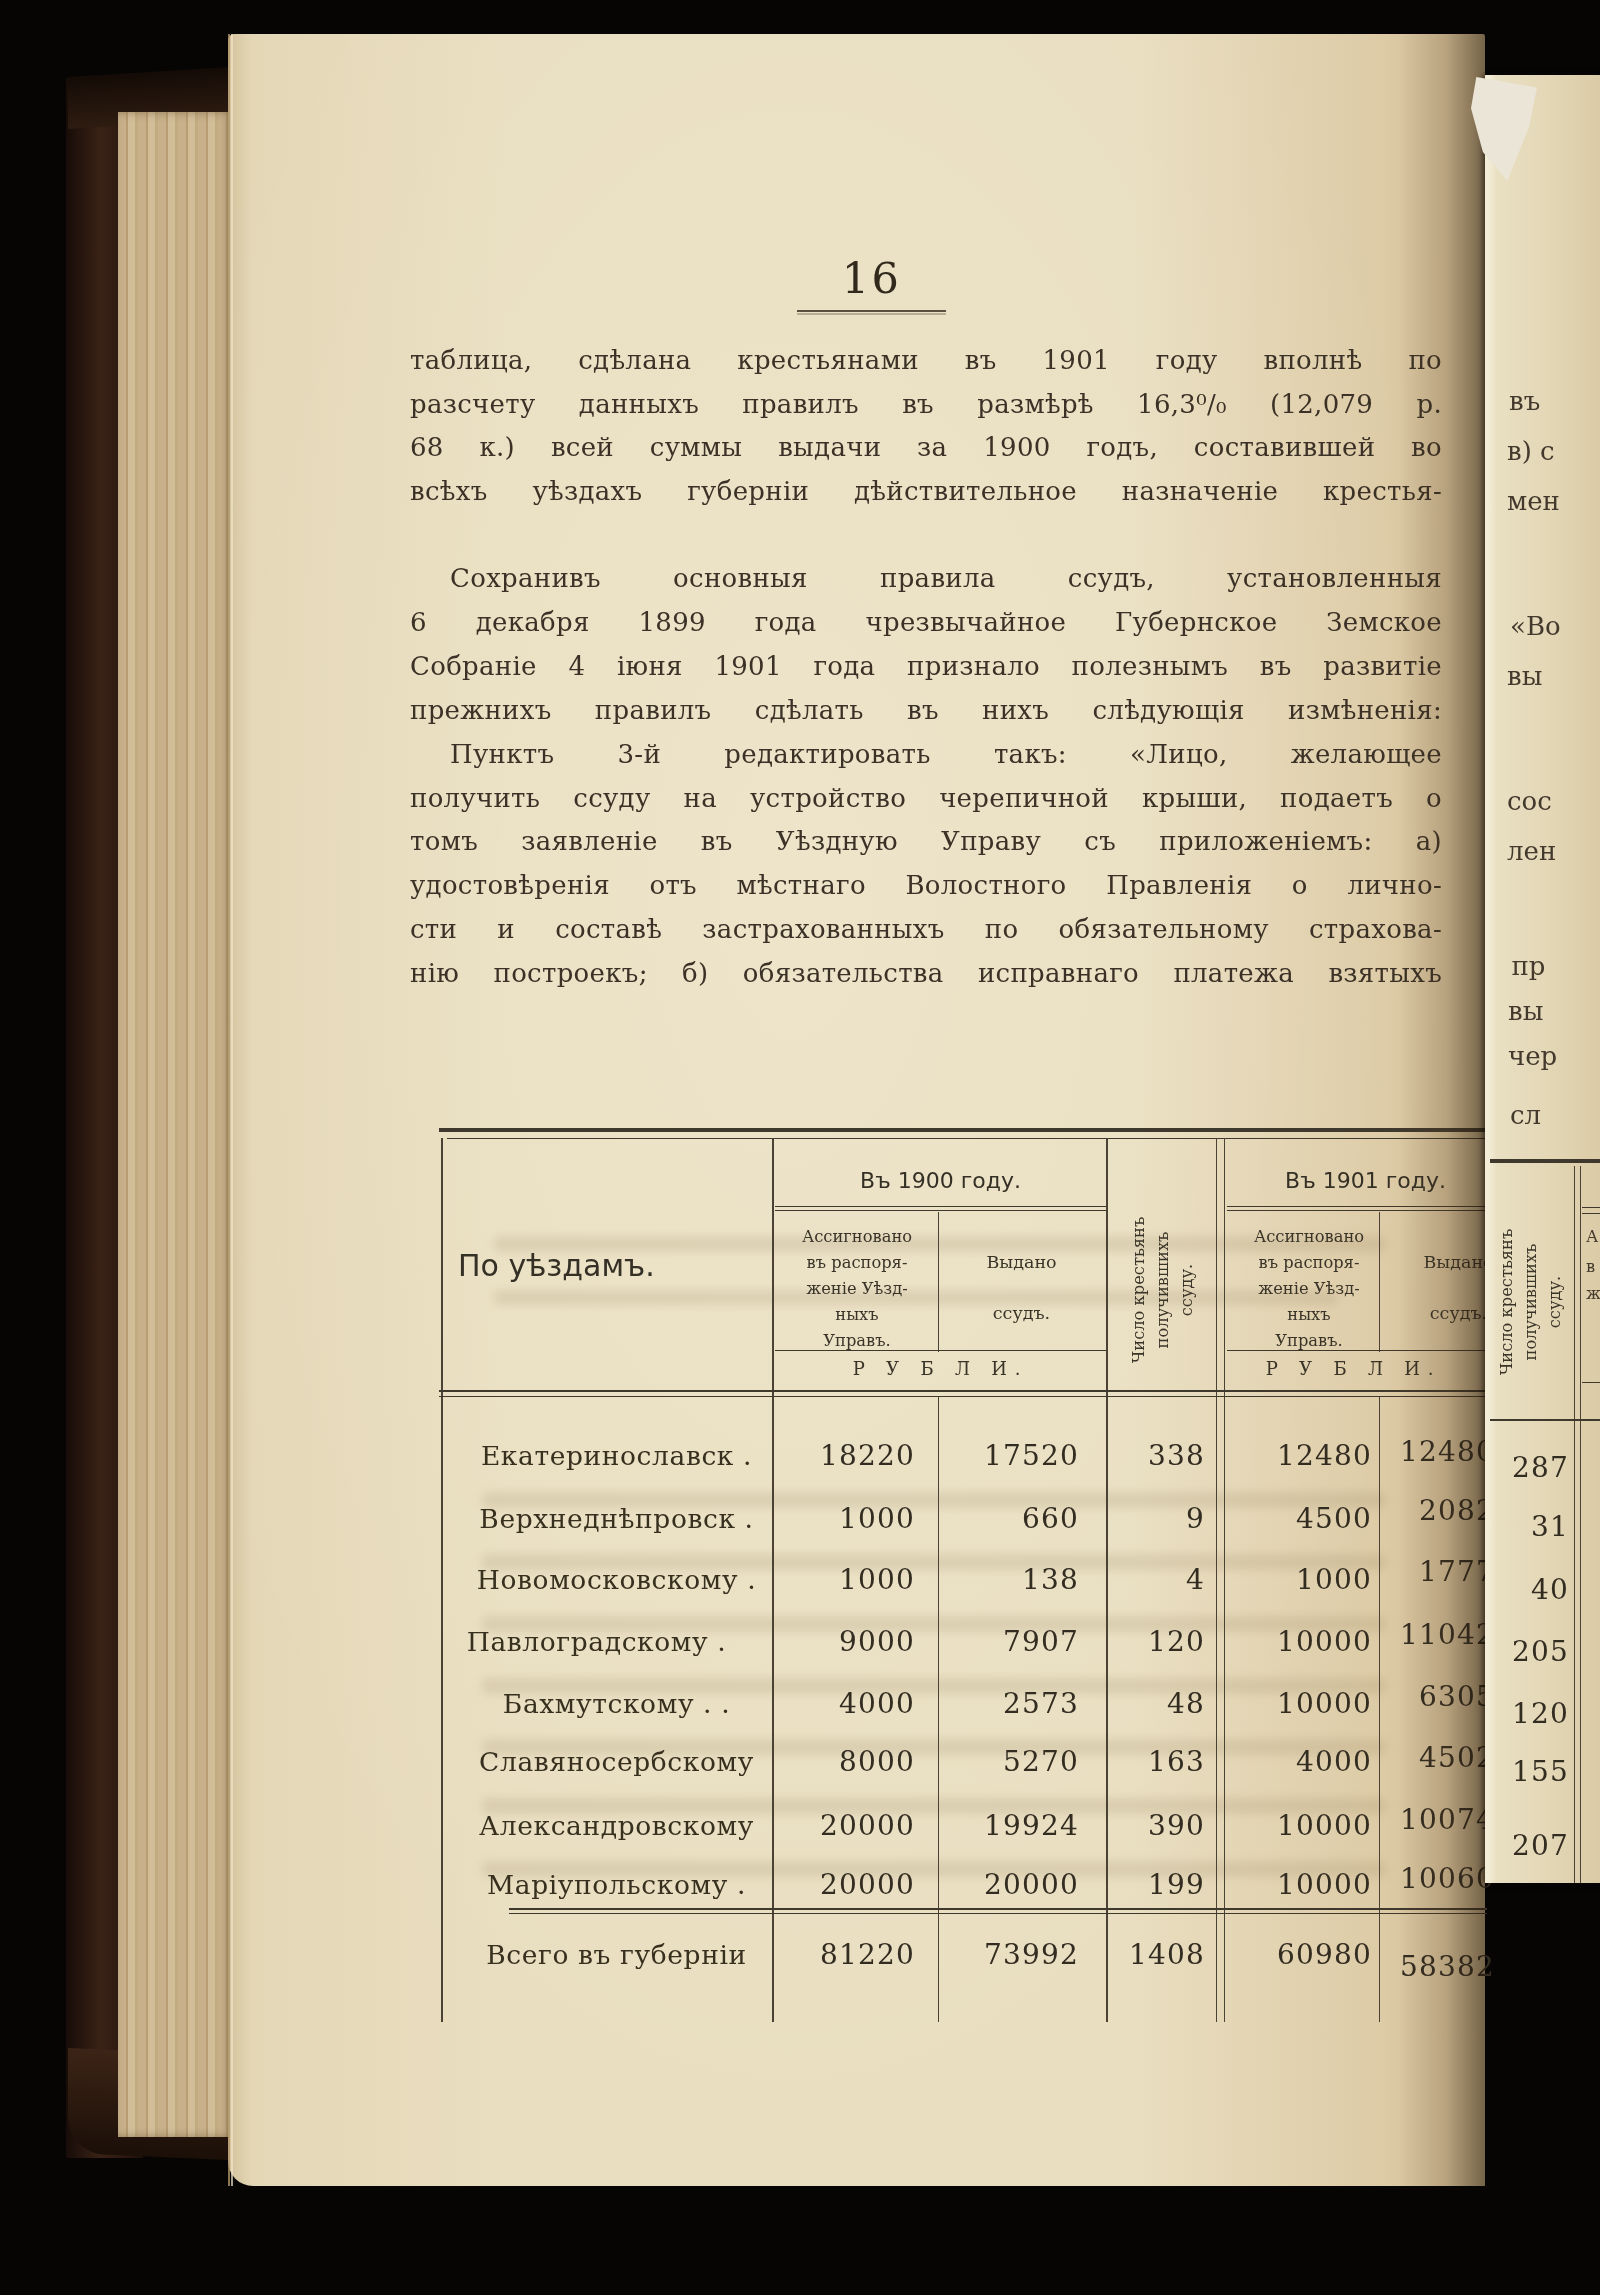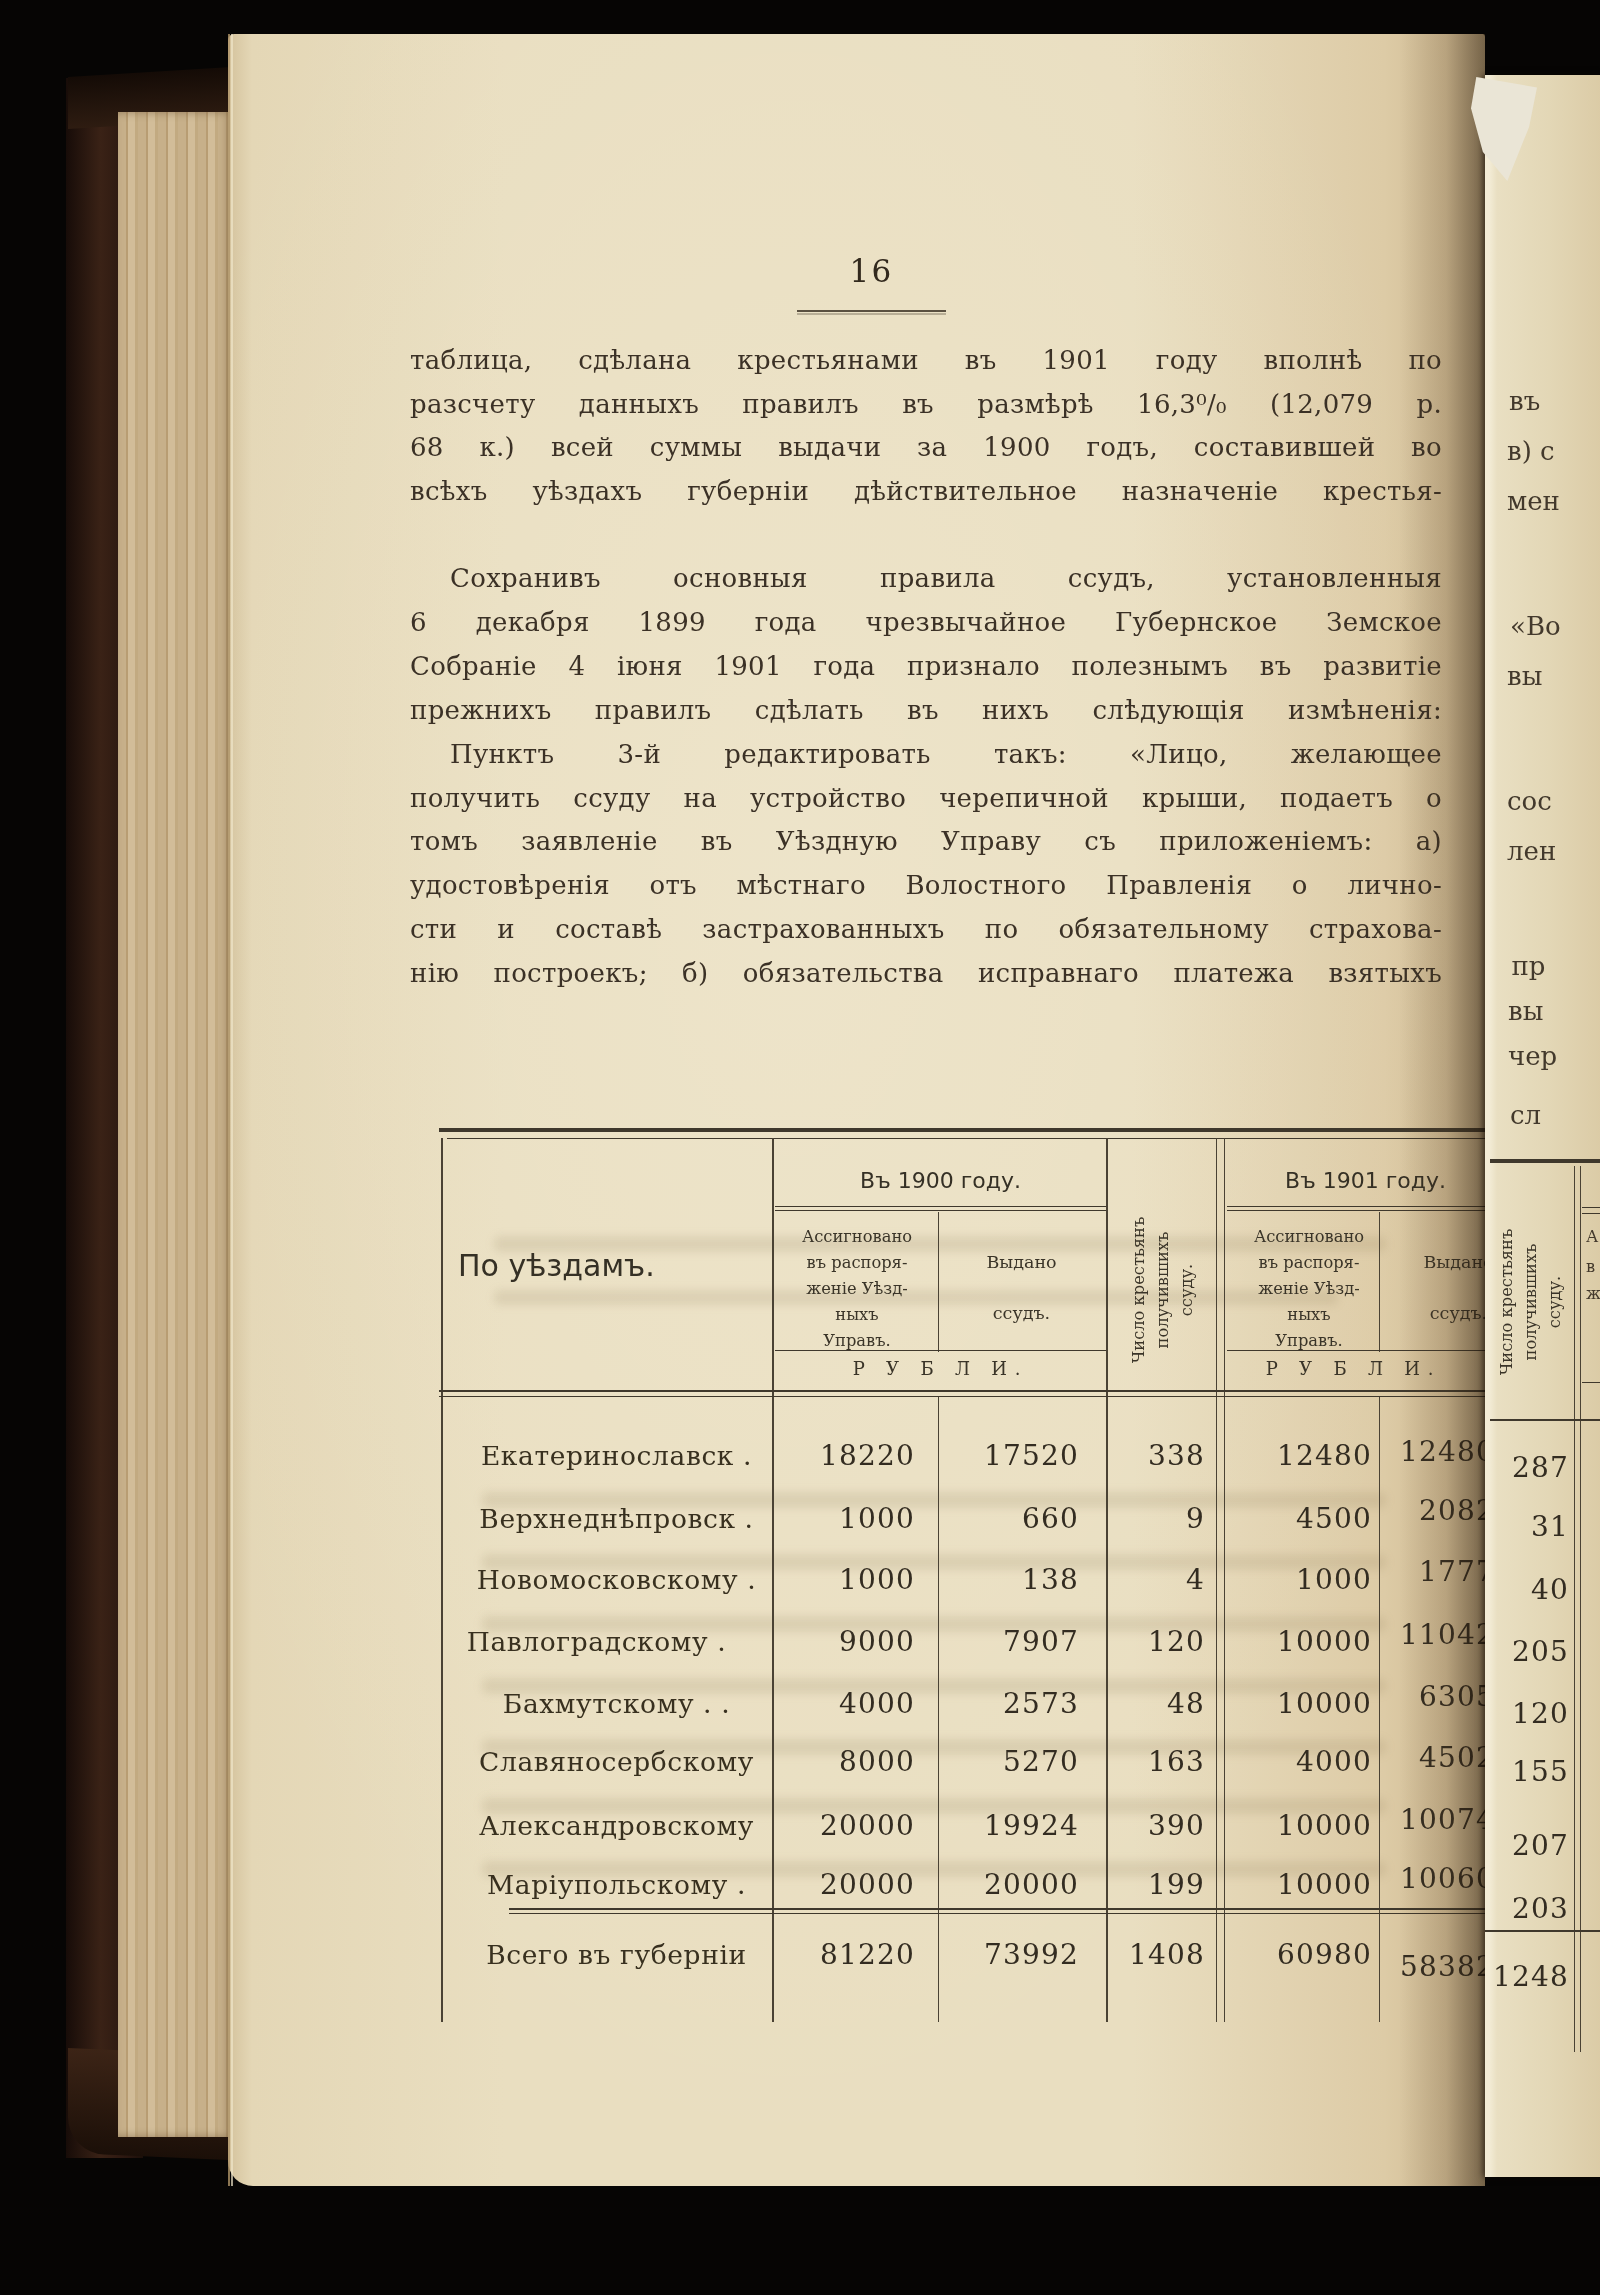--- a/index.html
+++ b/index.html
@@ -17,27 +17,27 @@
          box-shadow:inset -4.8px 0 8.4px rgba(90,65,35,.5);}
   #main-page{position:absolute;left:228px;top:34px;width:1257px;height:2152px;
          border-radius:6px 2.4px 0 25px;overflow:hidden;
          background:
            radial-gradient(ellipse at 45% 40%, rgba(255,252,240,.20), rgba(0,0,0,0) 70%),
            linear-gradient(90deg,#d4c29c 0,#e4d7b6 24px,#e9dec0 22%,#e9dec0 72%,#ddcba6 92%,#c9b28a 100%);}
   #page-crease{position:absolute;left:228px;top:34px;width:2.4px;height:2152px;background:#ae9468;opacity:.8;}
   #page-crease2{position:absolute;left:231px;top:34px;width:1.8px;height:2152px;background:#f0e6c9;opacity:.7;}
   #gutter{position:absolute;left:1399px;top:34px;width:86px;height:2152px;
          background:linear-gradient(90deg,rgba(70,48,22,0) 0,rgba(70,48,22,.18) 55%,rgba(35,22,8,.5) 100%);}
-  #right-strip{position:absolute;left:1485px;top:75px;width:116px;height:2102px;overflow:hidden;
+  #right-strip{position:absolute;left:1485px;top:75px;width:116px;height:1808px;overflow:hidden;
          background:linear-gradient(90deg,#f3ecd6 0 4.2px,#e9dfc2 12px,#e3d7b6 55%,#dbcba6 100%);
          box-shadow:-2.4px 0 6px rgba(15,8,2,.6);}
   #torn-bit{position:absolute;left:1471px;top:77px;width:66px;height:104px;background:#eae5d6;
          clip-path:polygon(8% 0,100% 10%,88% 48%,55% 100%,18% 72%,0 30%);}
   #pagenum{position:absolute;left:796px;top:253px;width:151px;text-align:center;
-           font-size:31px;color:#32291d;letter-spacing:2.4px;}
+           font-size:43px;color:#32291d;letter-spacing:2.4px;}
   #pagenum-rule{position:absolute;left:797px;top:310px;width:149px;height:2.4px;background:#5a5040;box-shadow:0 3px 0 rgba(90,80,64,.35);}
   .bodyline{position:absolute;left:410px;width:1032px;height:44px;font-size:26px;line-height:44px;
             color:#3b3126;text-align:justify;text-align-last:justify;white-space:normal;letter-spacing:0.3px;}
   .bodyline.endpara{text-align-last:left;}
   .bodyline.indent{text-indent:40px;}
   .hl{position:absolute;background:#3f382c;}
   .vl{position:absolute;background:#4a4234;}
   .cell{position:absolute;height:43px;line-height:43px;font-size:28px;color:#332c21;}
   .num{text-align:right;letter-spacing:1.2px;}
   .uezd{font-size:26.5px;letter-spacing:0.6px;color:#38301f;text-align:center;}

